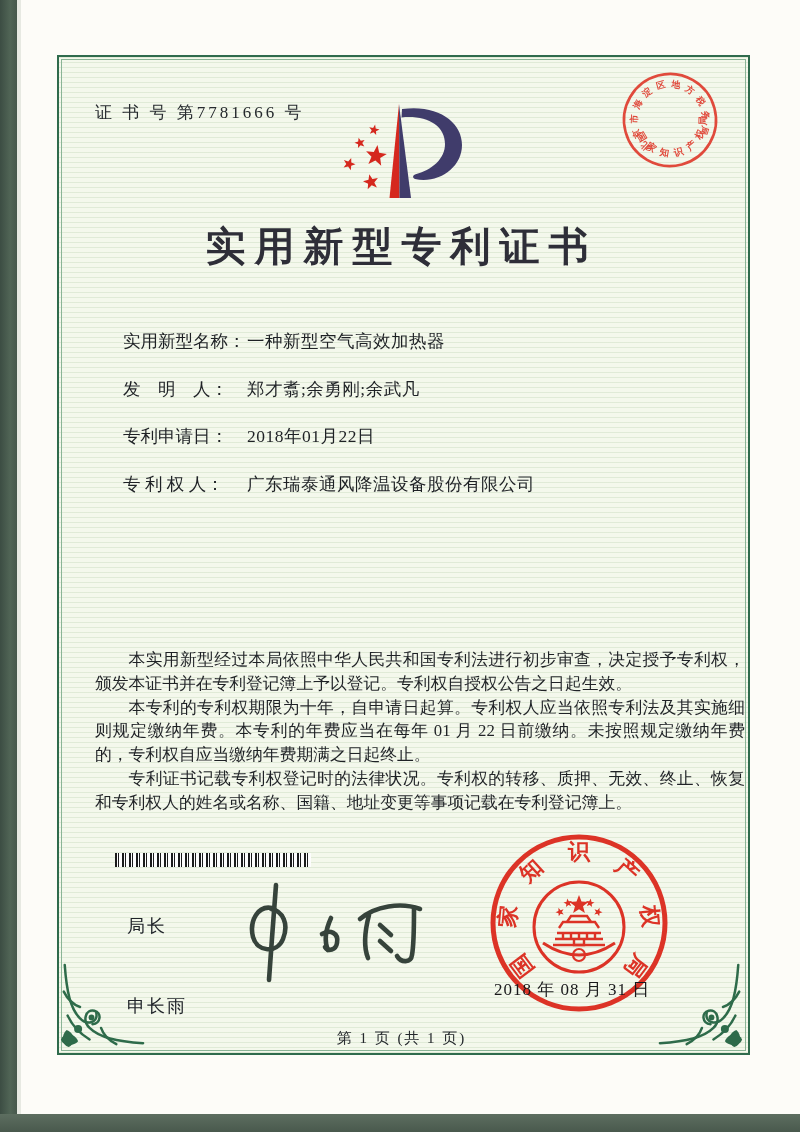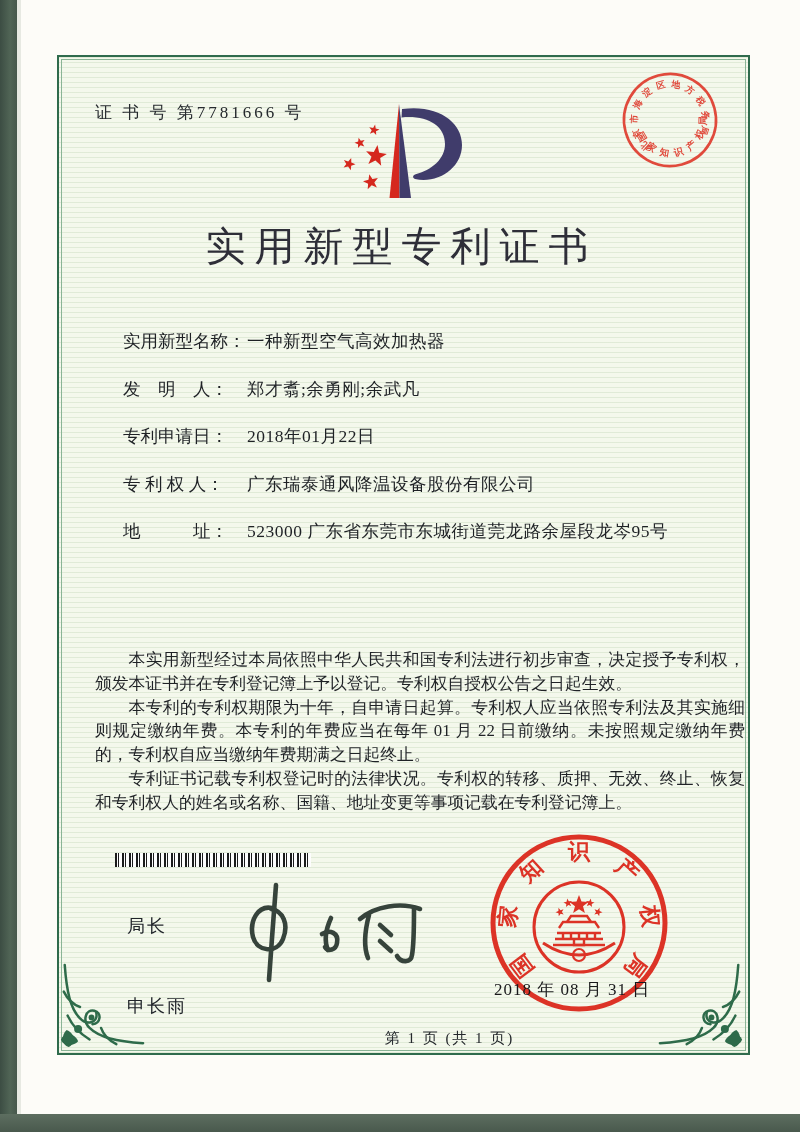--- a/index.html
+++ b/index.html
@@ -17,40 +17,40 @@
          border:2px solid #2f6b4d;background:#f4f8ec;
          background-image:repeating-linear-gradient(0deg,rgba(120,165,105,.16) 0px,rgba(120,165,105,.16) 1px,transparent 1px,transparent 5px);}
   .frame-inner{position:absolute;inset:2px;border:1px solid #8ab496;pointer-events:none;}
   .ornament{position:absolute;width:86px;height:86px;}
   .orn-br{left:658px;top:963px;}
   .orn-bl{left:59px;top:963px;transform:scaleX(-1);}
   .cert-no{position:absolute;left:95px;top:101px;font-size:17px;letter-spacing:3px;color:#262a2e;}
   .logo{position:absolute;left:328px;top:96px;width:165px;height:110px;}
   .stamp{position:absolute;left:608px;top:58px;width:124px;height:124px;}
   .title{position:absolute;left:57px;top:219px;width:689px;text-align:center;
-         font-size:40px;font-weight:400;letter-spacing:9px;color:#2e2e38;}
+         font-size:40px;font-weight:700;letter-spacing:9px;color:#2e2e38;}
   .fields{position:absolute;left:95px;top:331px;width:648px;font-size:17.5px;color:#1e2125;margin-left:28px;}
   .frow{line-height:20px;margin-bottom:27.5px;position:relative;white-space:nowrap;}
   .flabel{display:inline-block;width:124px;}
   .fvalue{letter-spacing:.5px;}
   .grant-right{position:absolute;left:360px;top:0;}
   .paras{position:absolute;left:95px;top:648px;width:650px;font-size:16.8px;line-height:23.8px;
          color:#1f2226;text-align:justify;}
   .paras p{margin:0;text-indent:2em;}
   .barcode{position:absolute;left:115px;top:853px;width:196px;height:14px;background:#fff;
            background-image:repeating-linear-gradient(90deg,#1b1b1b 0 2px,#fdfdfd 2px 3px,#1b1b1b 3px 4px,#fdfdfd 4px 7px,#1b1b1b 7px 9px,#fdfdfd 9px 10px,#1b1b1b 10px 11px,#fdfdfd 11px 14px);}
   .director{position:absolute;left:115px;font-size:18px;color:#20242a;letter-spacing:2px;margin-left:12px;}
   .dir-title{top:914px;}
   .dir-name{top:994px;}
   .signature{position:absolute;left:228px;top:878px;width:215px;height:108px;}
   .seal{position:absolute;left:487px;top:831px;width:184px;height:184px;}
   .seal-date{position:absolute;left:494px;top:978px;width:170px;font-size:17px;color:#19191b;
              letter-spacing:1px;white-space:nowrap;}
   .footer{position:absolute;left:57px;top:1029px;width:689px;text-align:center;
-          font-size:15px;letter-spacing:2px;color:#24282c;padding-left:48px;}
+          font-size:15px;letter-spacing:2px;color:#24282c;}
 </style>
 </head>
 <body>
 
 <div class="photo">
 
   <div class="band-left"></div>
   <div class="band-left-hl"></div>
   <div class="band-bottom"></div>
 
@@ -141,23 +141,20 @@
       <span class="flabel">实用新型名称：</span><span class="fvalue">一种新型空气高效加热器</span>
     </div>
     <div class="frow">
       <span class="flabel">发　明　人：</span><span class="fvalue">郑才翥;余勇刚;余武凡</span>
     </div>
     <div class="frow">
       <span class="flabel">专利申请日：</span><span class="fvalue">2018年01月22日</span>
     </div>
     <div class="frow">
       <span class="flabel">专 利 权 人：</span><span class="fvalue">广东瑞泰通风降温设备股份有限公司</span>
-    </div>
-    <div class="frow">
-      <span class="flabel">地　　　址：</span><span class="fvalue">523000 广东省东莞市东城街道莞龙路余屋段龙岑95号</span>
     </div>
   </div>
 
   <div class="paras">
     <p>本实用新型经过本局依照中华人民共和国专利法进行初步审查，决定授予专利权，颁发本证书并在专利登记簿上予以登记。专利权自授权公告之日起生效。</p>
     <p>本专利的专利权期限为十年，自申请日起算。专利权人应当依照专利法及其实施细则规定缴纳年费。本专利的年费应当在每年 01 月 22 日前缴纳。未按照规定缴纳年费的，专利权自应当缴纳年费期满之日起终止。</p>
     <p>专利证书记载专利权登记时的法律状况。专利权的转移、质押、无效、终止、恢复和专利权人的姓名或名称、国籍、地址变更等事项记载在专利登记簿上。</p>
   </div>
 
   <div class="barcode"></div>

